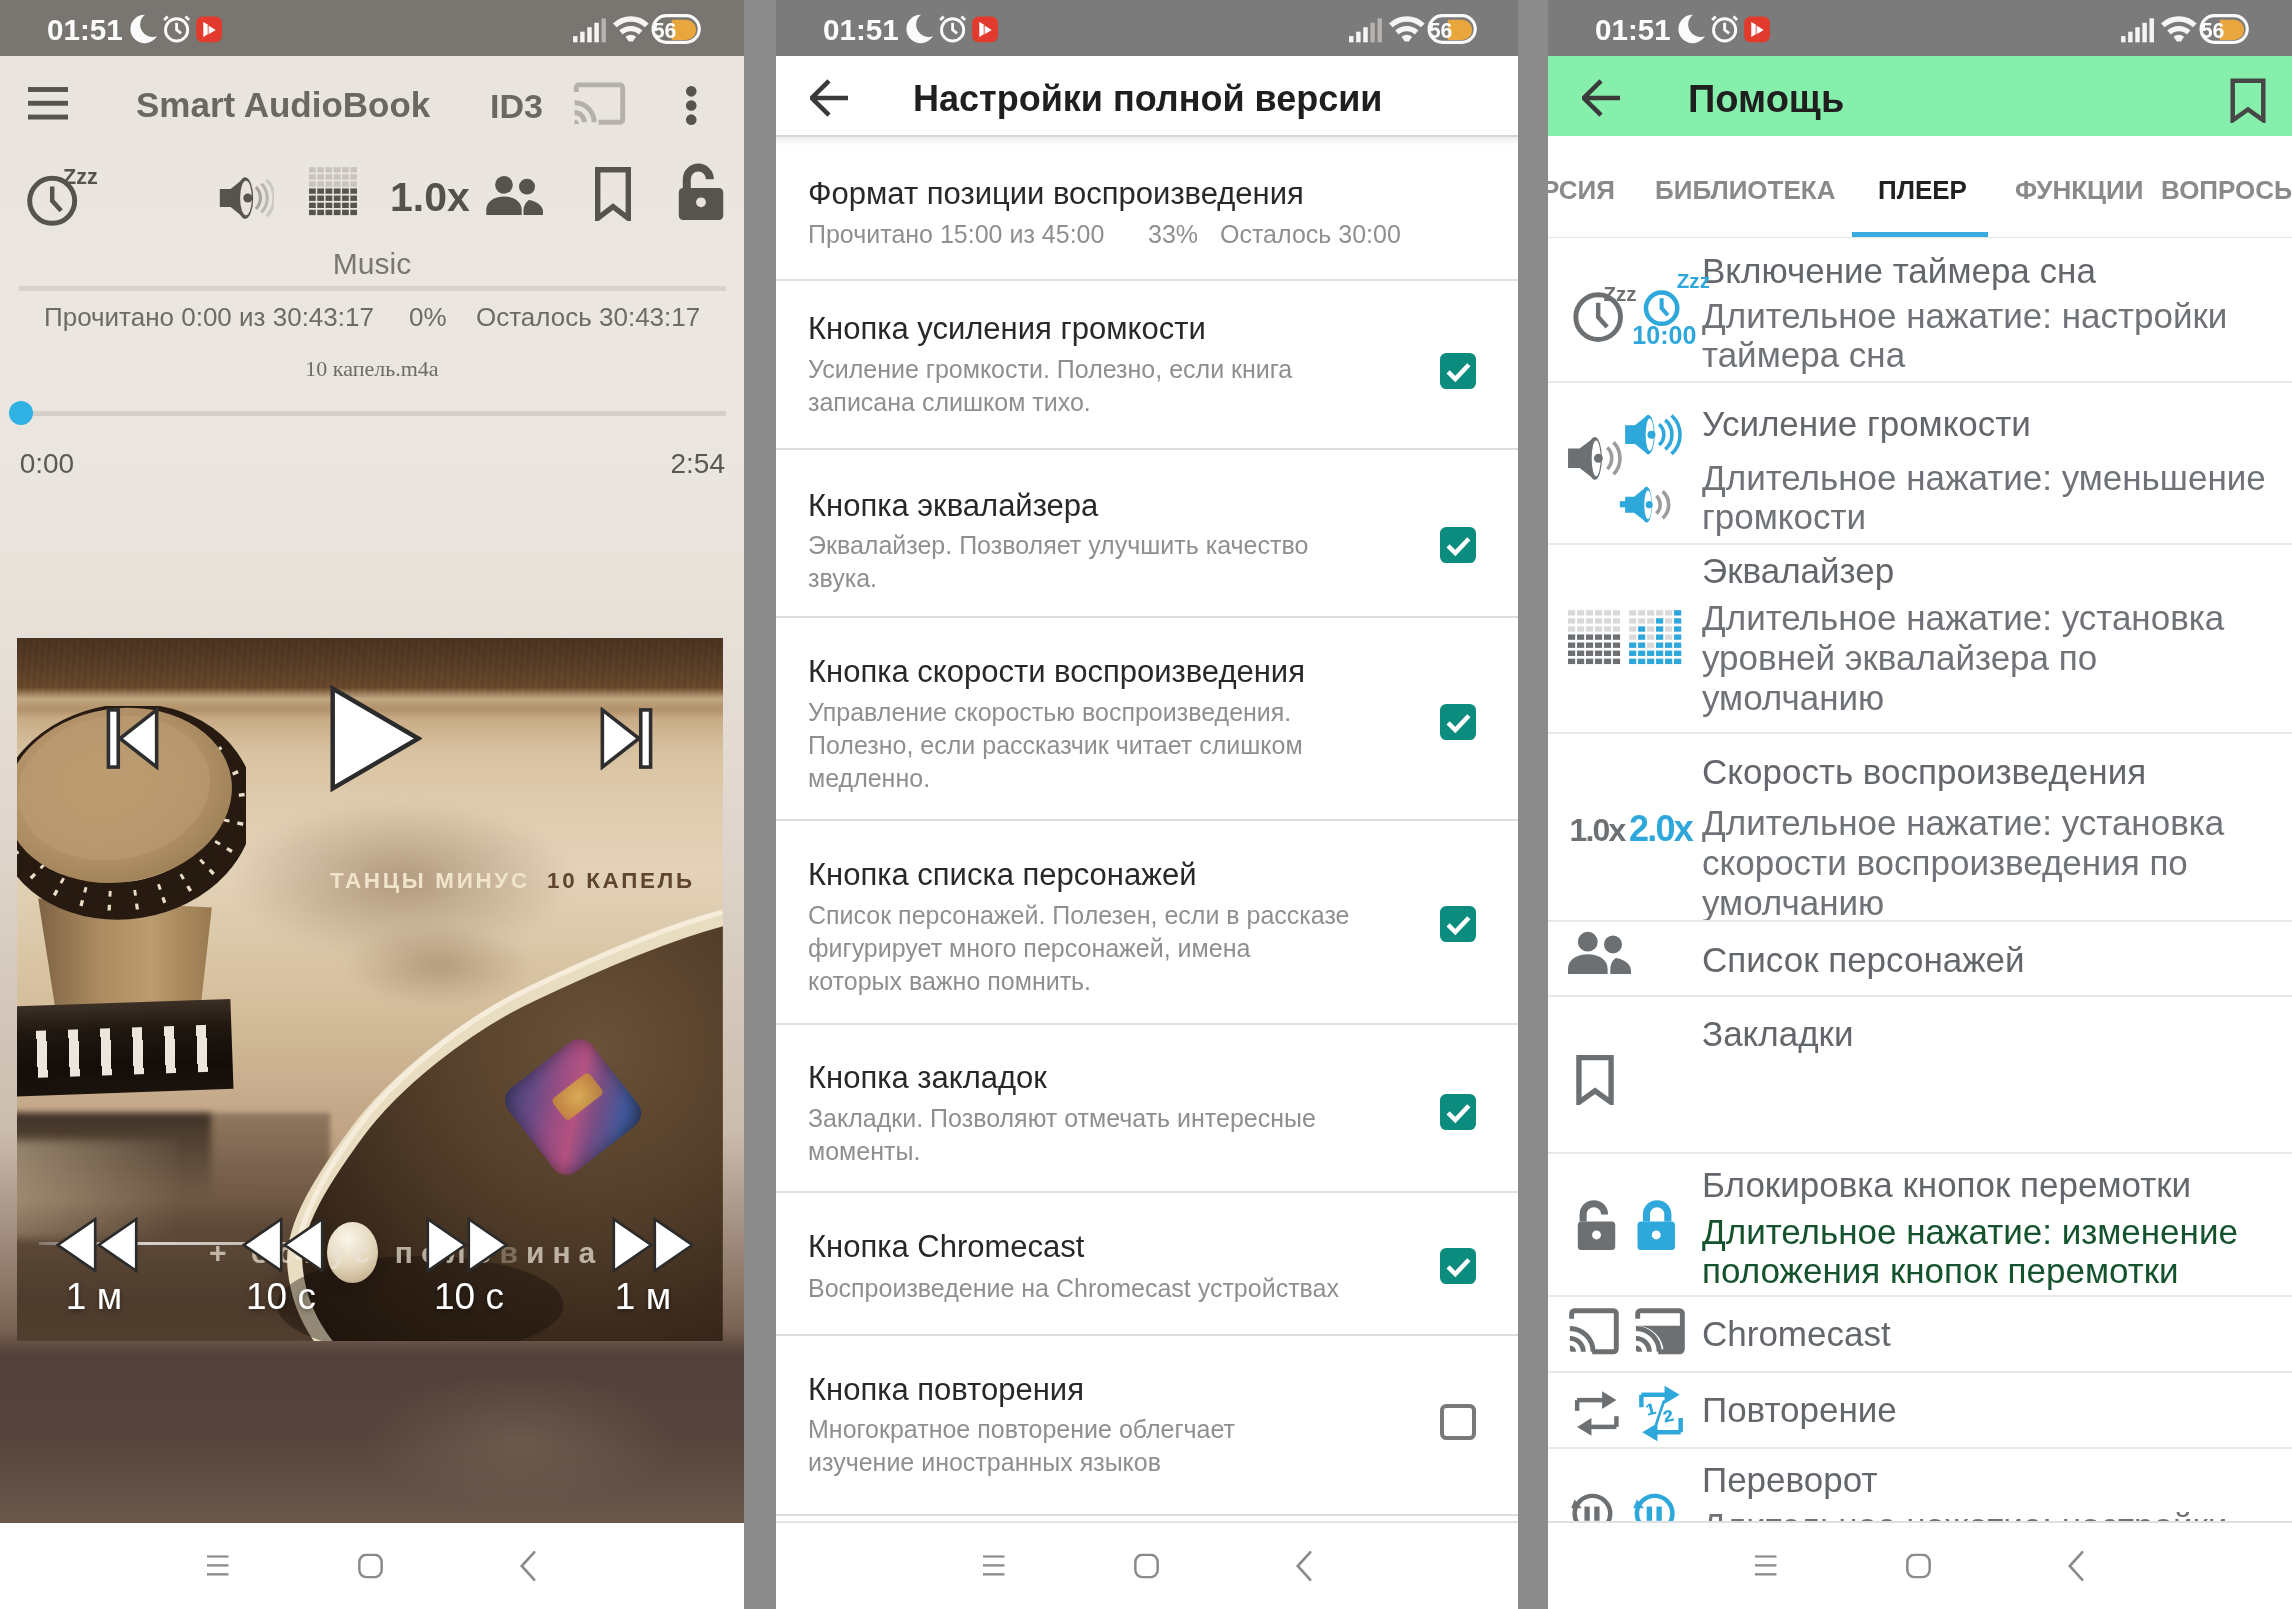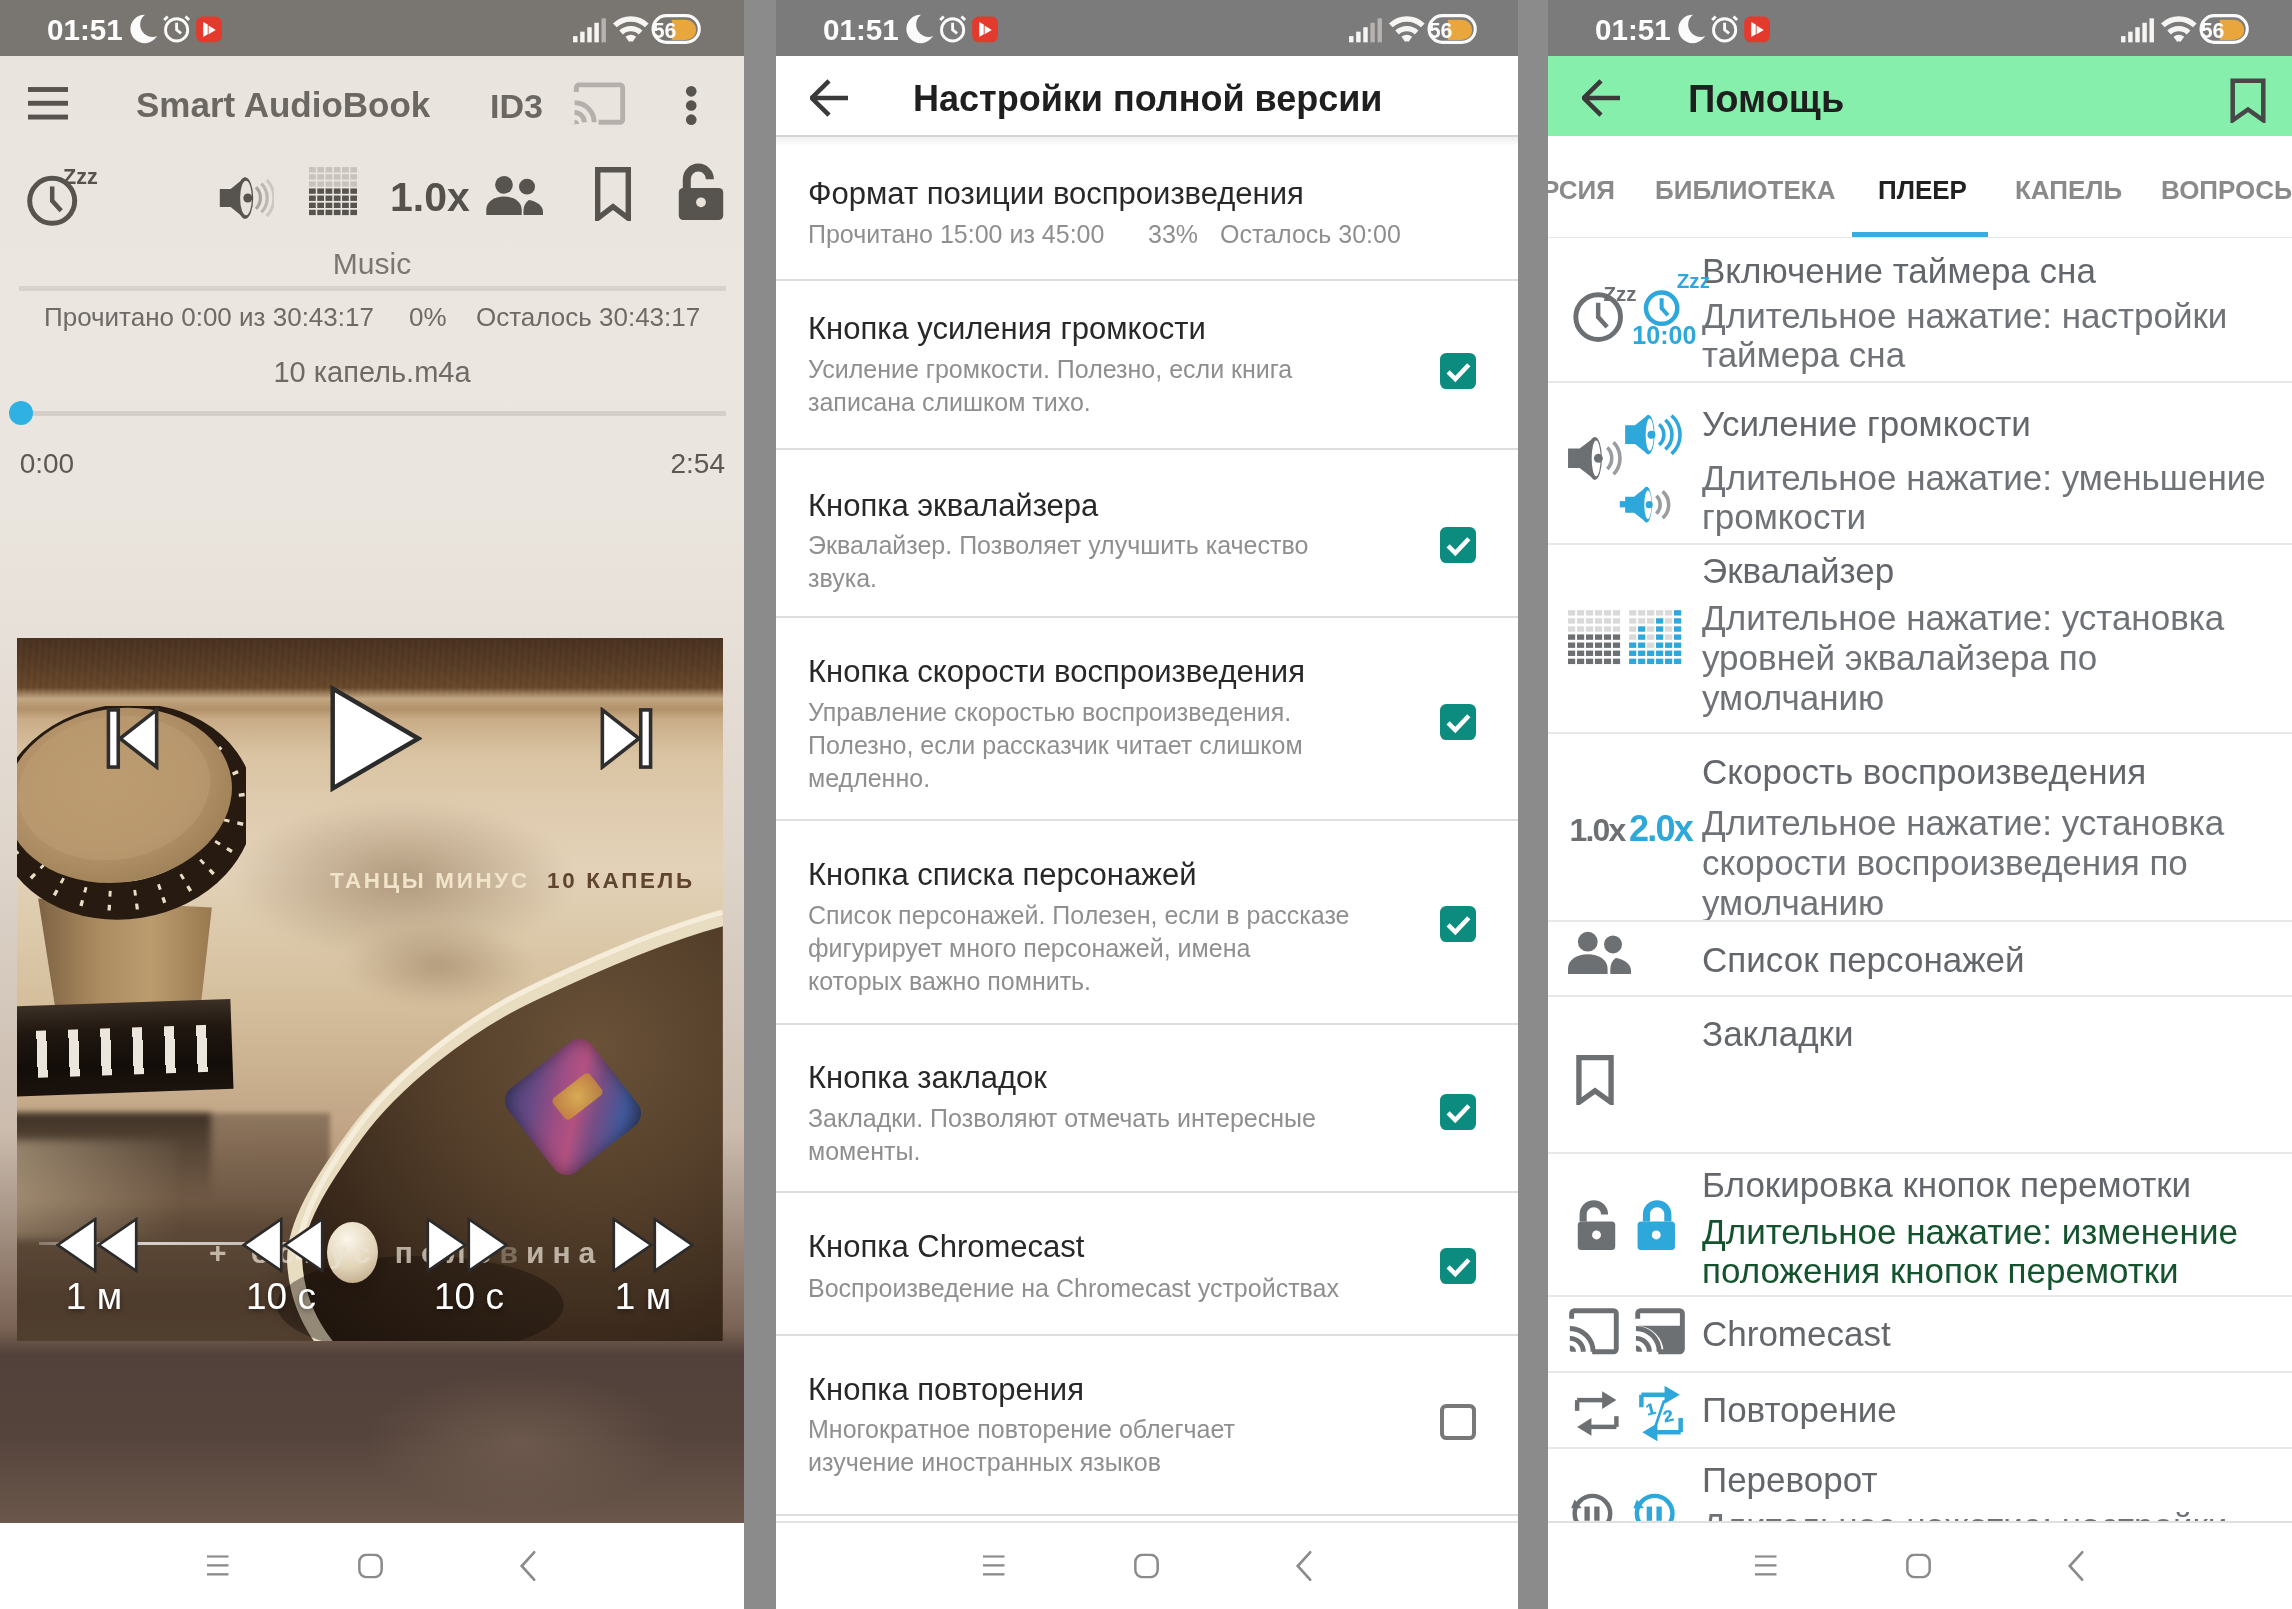--- a/index.html
+++ b/index.html
@@ -153,21 +153,21 @@
       <circle cx="27" cy="44" r="5.5" fill="#e8e2db"></circle>
     </svg>
   </div>
 
   <div class="abs" id="p1music" style="left:0;top:0;width:744px;height:638px;color:#6e6a66;">
     <div class="abs" style="left:0;top:247px;width:100%;text-align:center;font-size:30px;color:#7b7671;">Music</div>
     <div class="abs" style="left:19px;top:286px;width:707px;height:5.4px;background:#d7d2cc;"></div>
     <div class="abs" style="left:44px;top:302px;font-size:26px;">Прочитано 0:00 из 30:43:17</div>
     <div class="abs" style="left:409px;top:302px;font-size:26px;">0%</div>
     <div class="abs" style="left:476px;top:302px;font-size:26px;">Осталось 30:43:17</div>
-    <div class="abs" style="left:0;top:356px;width:100%;text-align:center;font-size:29px;">10 капель.m4a</div>
+    <div class="abs" style="left:0;top:356px;width:100%;text-align:center;font-size:22px;font-family:Liberation Serif, serif;">10 капель.m4a</div>
     <div class="abs" style="left:19.7px;top:411px;width:706px;height:4.5px;background:#d4cfc9;"></div>
     <div class="abs" style="left:9px;top:401px;width:24px;height:24px;border-radius:50%;background:#2fb2e3;"></div>
     <div class="abs" style="left:19.7px;top:448px;font-size:28px;color:#5c5854;">0:00</div>
     <div class="abs" style="right:19px;top:448px;font-size:28px;color:#5c5854;">2:54</div>
   </div>
 
   <div class="abs" id="art" style="left:17px;top:638px;width:706px;height:703px;overflow:hidden;">
 
     <div class="abs" style="left:0;top:0;width:706px;height:703px;background:linear-gradient(180deg,#4b3322 0px,#5a3e28 27px,#6b4a2d 49px,#9f7c52 64px,#c9ac87 81px,#d9c3a2 116px,#e0cdb1 179px,#e3d2b8 233px,#dbc8a9 304px,#d2bb98 385px,#c2a687 484px,#ab8d6e 582px,#9c7f61 703px);"></div>
 
@@ -446,21 +446,21 @@
       </svg>
     <div class="abs" style="left:140px;top:21.5px;font-size:38px;font-weight:bold;color:#1f1f1f;">Помощь</div>
     <svg class="abs" style="left:682px;top:21.5px;" width="36" height="45" viewBox="0 0 40 50">
         <path d="M3 3 h34 v44 l-17 -12 -17 12 Z" fill="none" stroke="#474747" stroke-width="5"></path>
       </svg>
   </div>
   <div class="abs" id="p3tabs" style="left:0;top:136px;width:744px;height:102px;background:#fff;color:#8a8a8a;font-weight:bold;font-size:26px;">
     <div class="abs" style="left:-42px;top:39px;">ВЕРСИЯ</div>
     <div class="abs" style="left:107px;top:39px;">БИБЛИОТЕКА</div>
     <div class="abs" style="left:330px;top:39px;color:#212121;">ПЛЕЕР</div>
-    <div class="abs" style="left:467px;top:39px;">КАПЕЛЬ</div>
+    <div class="abs" style="left:467px;top:39px;">ФУНКЦИИ</div>
     <div class="abs" style="left:613px;top:39px;">ВОПРОСЫ</div>
     <div class="abs" style="left:304px;top:96px;width:136px;height:6.3px;background:#38abe1;"></div>
     <div class="abs" style="left:0;bottom:0;width:744px;height:0.9px;background:#e6e6e6;"></div>
   </div>
   <div class="abs" id="p3list" style="left:0;top:238px;width:744px;height:1284px;overflow:hidden;color:#63676b;">
 
     <div class="abs" style="left:154px;top:13.4px;font-size:35px;">Включение таймера сна</div>
     <div class="abs" style="left:154px;top:58px;font-size:35px;color:#6f7377;line-height:39px;">Длительное нажатие: настройки<br>таймера сна</div>
     <svg class="abs" style="left:18px;top:18px;" width="143" height="90" viewBox="0 0 160 100">
       <g stroke="#6d7073" fill="none" stroke-width="5.5">

